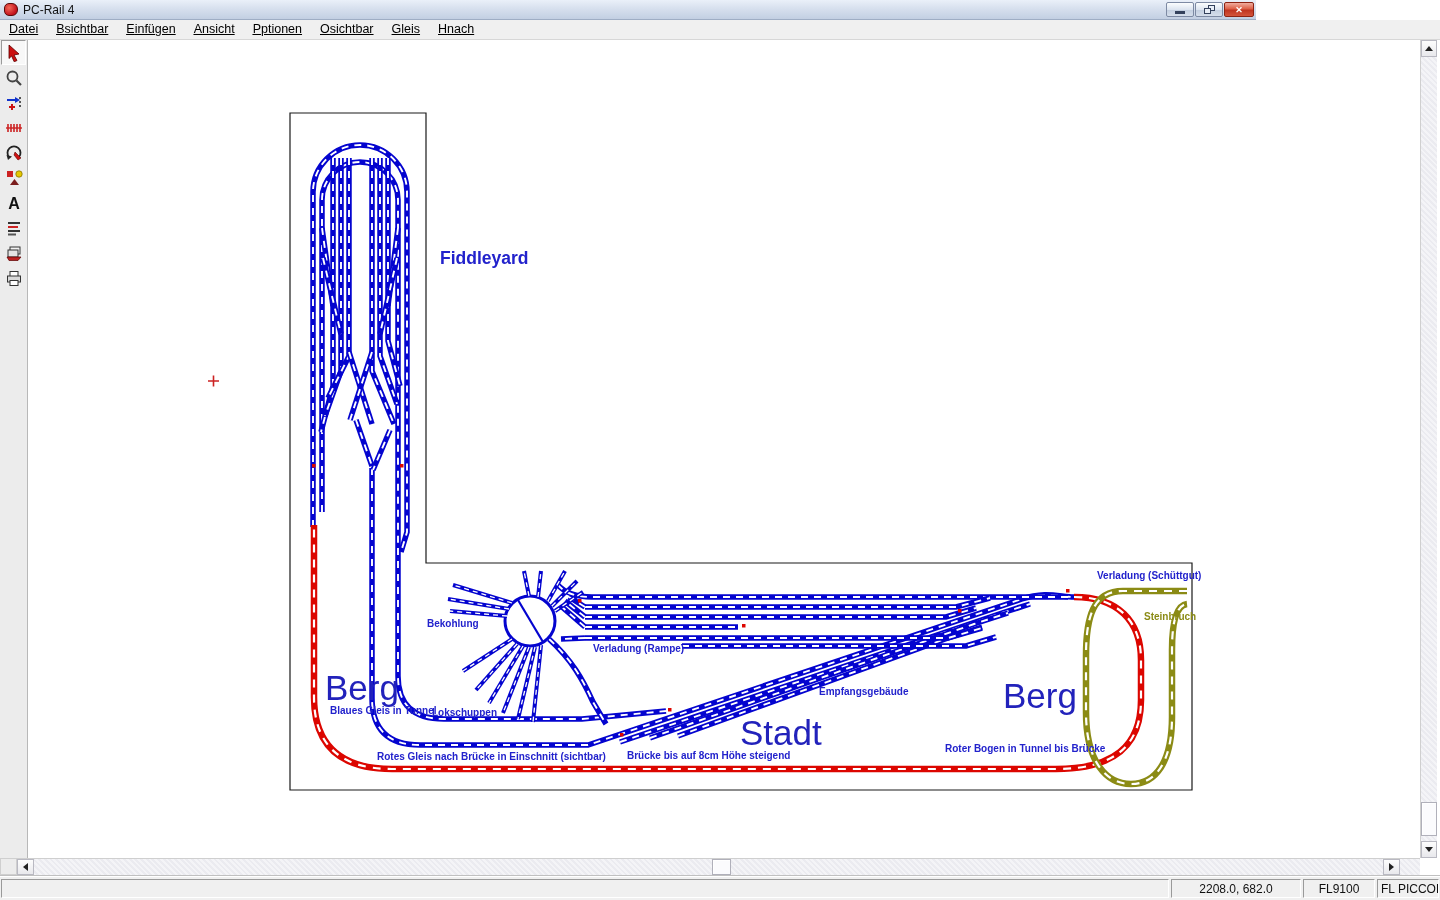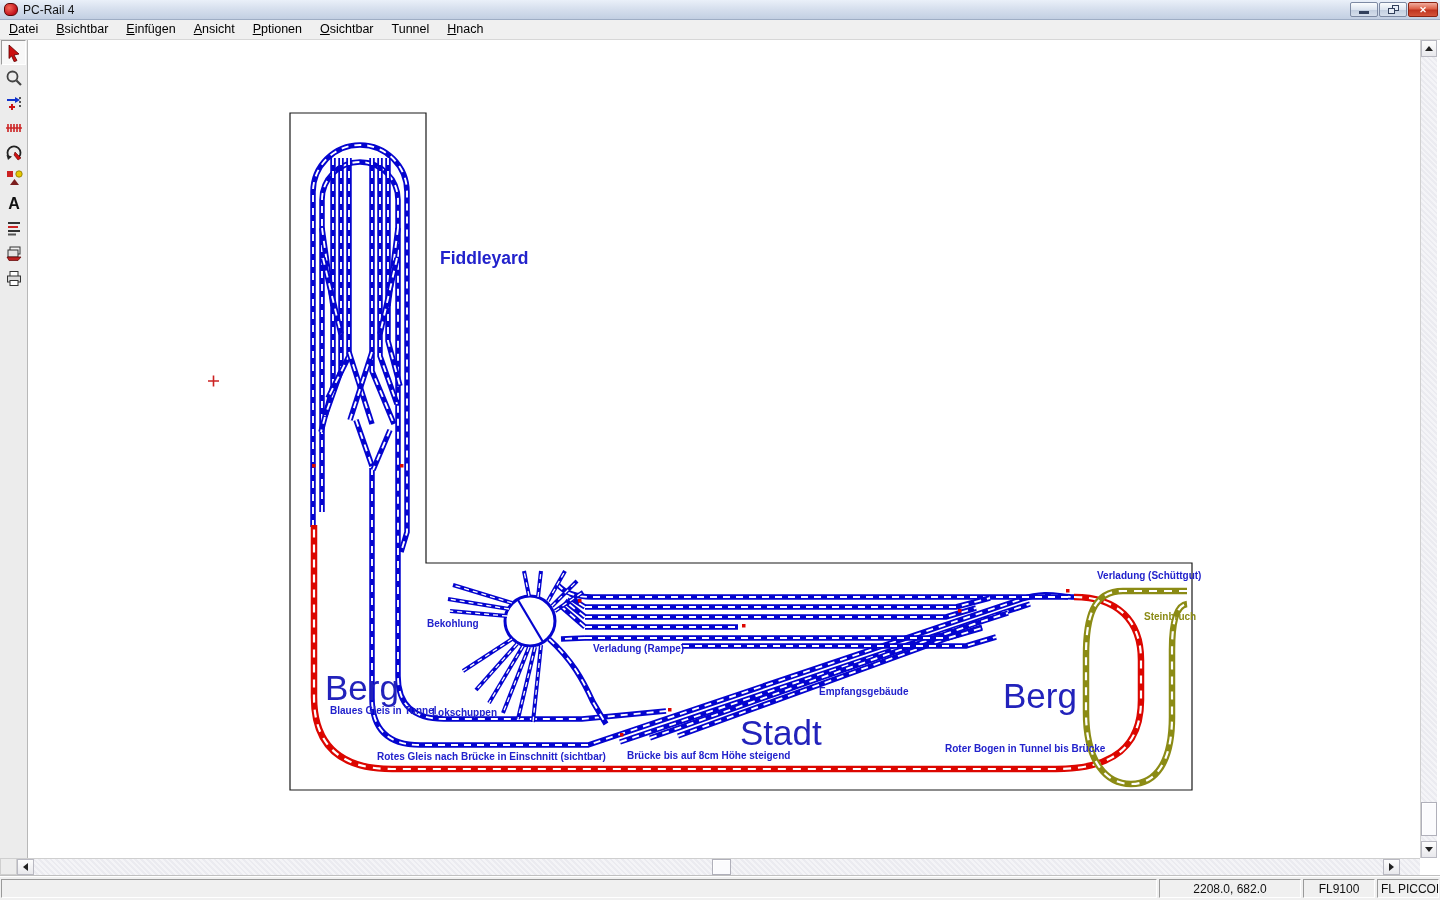--- a/index.html
+++ b/index.html
@@ -1,38 +1,38 @@
 <!DOCTYPE html>
 <html><head>
 <meta charset="utf-8">
 <style>
   html,body{margin:0;padding:0;width:1440px;height:900px;overflow:hidden;
     font-family:"Liberation Sans", sans-serif;background:#fff;}
   *{box-sizing:border-box;}
   
-  .titlebar{position:absolute;left:0;top:0;width:1440px;height:20px;
+  .titlebar{position:absolute;left:0;top:0;width:1256px;height:20px;
     background:linear-gradient(180deg,#eaf0f9 0%,#d7e0ee 45%,#c2cfe2 100%);
     border-bottom:1px solid #9eadc4;display:flex;align-items:center;}
   .appicon{width:14px;height:13px;margin:0 5px 0 4px;background:radial-gradient(circle at 35% 35%,#f36a5a,#c3121d 70%);
     border:1px solid #5a0a0a;border-radius:5px 6px 6px 5px;}
   .title-text{font-size:12px;color:#111;}
   .winbtns{position:absolute;right:2px;top:2px;display:flex;gap:1px;}
   .wbtn{width:28px;height:15px;border:1px solid #7d8aa3;border-radius:2px;
     background:linear-gradient(180deg,#fbfdfe,#dde5f0 50%,#c3cfe0 55%,#d5deeb);
     display:flex;align-items:center;justify-content:center;font-size:9px;color:#333;}
   .wbtn.close{background:linear-gradient(180deg,#f3b8ac,#e06a52 45%,#c33а23 50%,#d85a3e);
     background:linear-gradient(180deg,#f0ad9f,#dd6047 45%,#bf3420 55%,#d4543a);
     border-color:#8c2313;color:#fff;font-weight:bold;width:30px;}
   .minglyph{width:10px;height:3px;background:#33415c;margin-top:6px;}
   .maxglyph{position:relative;width:11px;height:9px;}
   .maxglyph .r1{position:absolute;right:0;top:0;width:7px;height:6px;border:1px solid #33415c;background:#e8eef7;}
   .maxglyph .r2{position:absolute;left:0;bottom:0;width:7px;height:6px;border:1px solid #33415c;background:#e8eef7;}
   .menubar{position:absolute;left:0;top:20px;width:1440px;height:20px;background:#f0f0f0;
     border-bottom:1px solid #d7d7d7;display:flex;align-items:center;font-size:12.5px;color:#000;}
-  .mi{padding:2px 9px 3px 9px;cursor:default;}
+  .mi{padding:2px 9px 3px 9px;cursor:default;text-decoration:underline;}
   .mi u{text-decoration:underline;}
   
   .toolcol{position:absolute;left:0;top:40px;width:28px;height:818px;background:#ececec;
     border-right:1px solid #b8b8b8;}
   .tbtn{width:25px;height:25px;margin:0 0 0 1px;background:#ececec;border:1px solid #ececec;
     display:flex;align-items:center;justify-content:center;}
   .tbtn.active{background:#f8f8f8;border:1px solid #9a9a9a;border-right-color:#fff;border-bottom-color:#fff;}
   .tbtn svg{display:block;}
   
   .canvas{position:absolute;left:28px;top:40px;width:1392px;height:818px;background:#ffffff;padding-left:20px;}
@@ -88,21 +88,21 @@
   </div>
 </div>
 
 <div class="menubar">
   <span class="mi"><u>D</u><span>atei</span></span>
   <span class="mi"><u>B</u><span>sichtbar</span></span>
   <span class="mi"><u>E</u><span>infügen</span></span>
   <span class="mi"><u>A</u><span>nsicht</span></span>
   <span class="mi"><u>P</u><span>ptionen</span></span>
   <span class="mi"><u>O</u><span>sichtbar</span></span>
-  <span class="mi"><u></u><span>Tunnel</span></span>
+  <span class="mi"><u></u><span>Gleis</span></span>
   <span class="mi"><u>H</u><span>nach</span></span>
 </div>
 
 <div class="toolcol">
   <div class="tbtn active">
     <svg width="18" height="18">
       <polygon points="4,1 14,10 9,11 12,16.5 9.2,17.8 6.6,12 4,14.5" fill="#cc1212" stroke="#5c0000" stroke-width="0.8"></polygon>
     </svg>
   </div>
   <div class="tbtn">
@@ -337,16 +337,16 @@
     <div class="tri-left"></div>
   </div>
   <div class="thumb" style="left:695px;top:0;width:19px;height:16px;"></div>
   <div class="sbtn" style="right:20px;top:0;width:17px;height:16px;">
     <div class="tri-left" style="transform:scaleX(-1);"></div>
   </div>
 </div>
 
 <div class="statusbar">
   <div class="spanel grow"></div>
-  <div class="spanel" style="width:142px;">2208.0, 682.0</div>
+  <div class="spanel" style="width:130px;">2208.0, 682.0</div>
   <div class="spanel" style="width:72px;">FL9100</div>
   <div class="spanel" style="width:62px;justify-content:flex-start;padding-left:3px;">FL PICCOLO</div>
 </div>
 
 </body></html>

